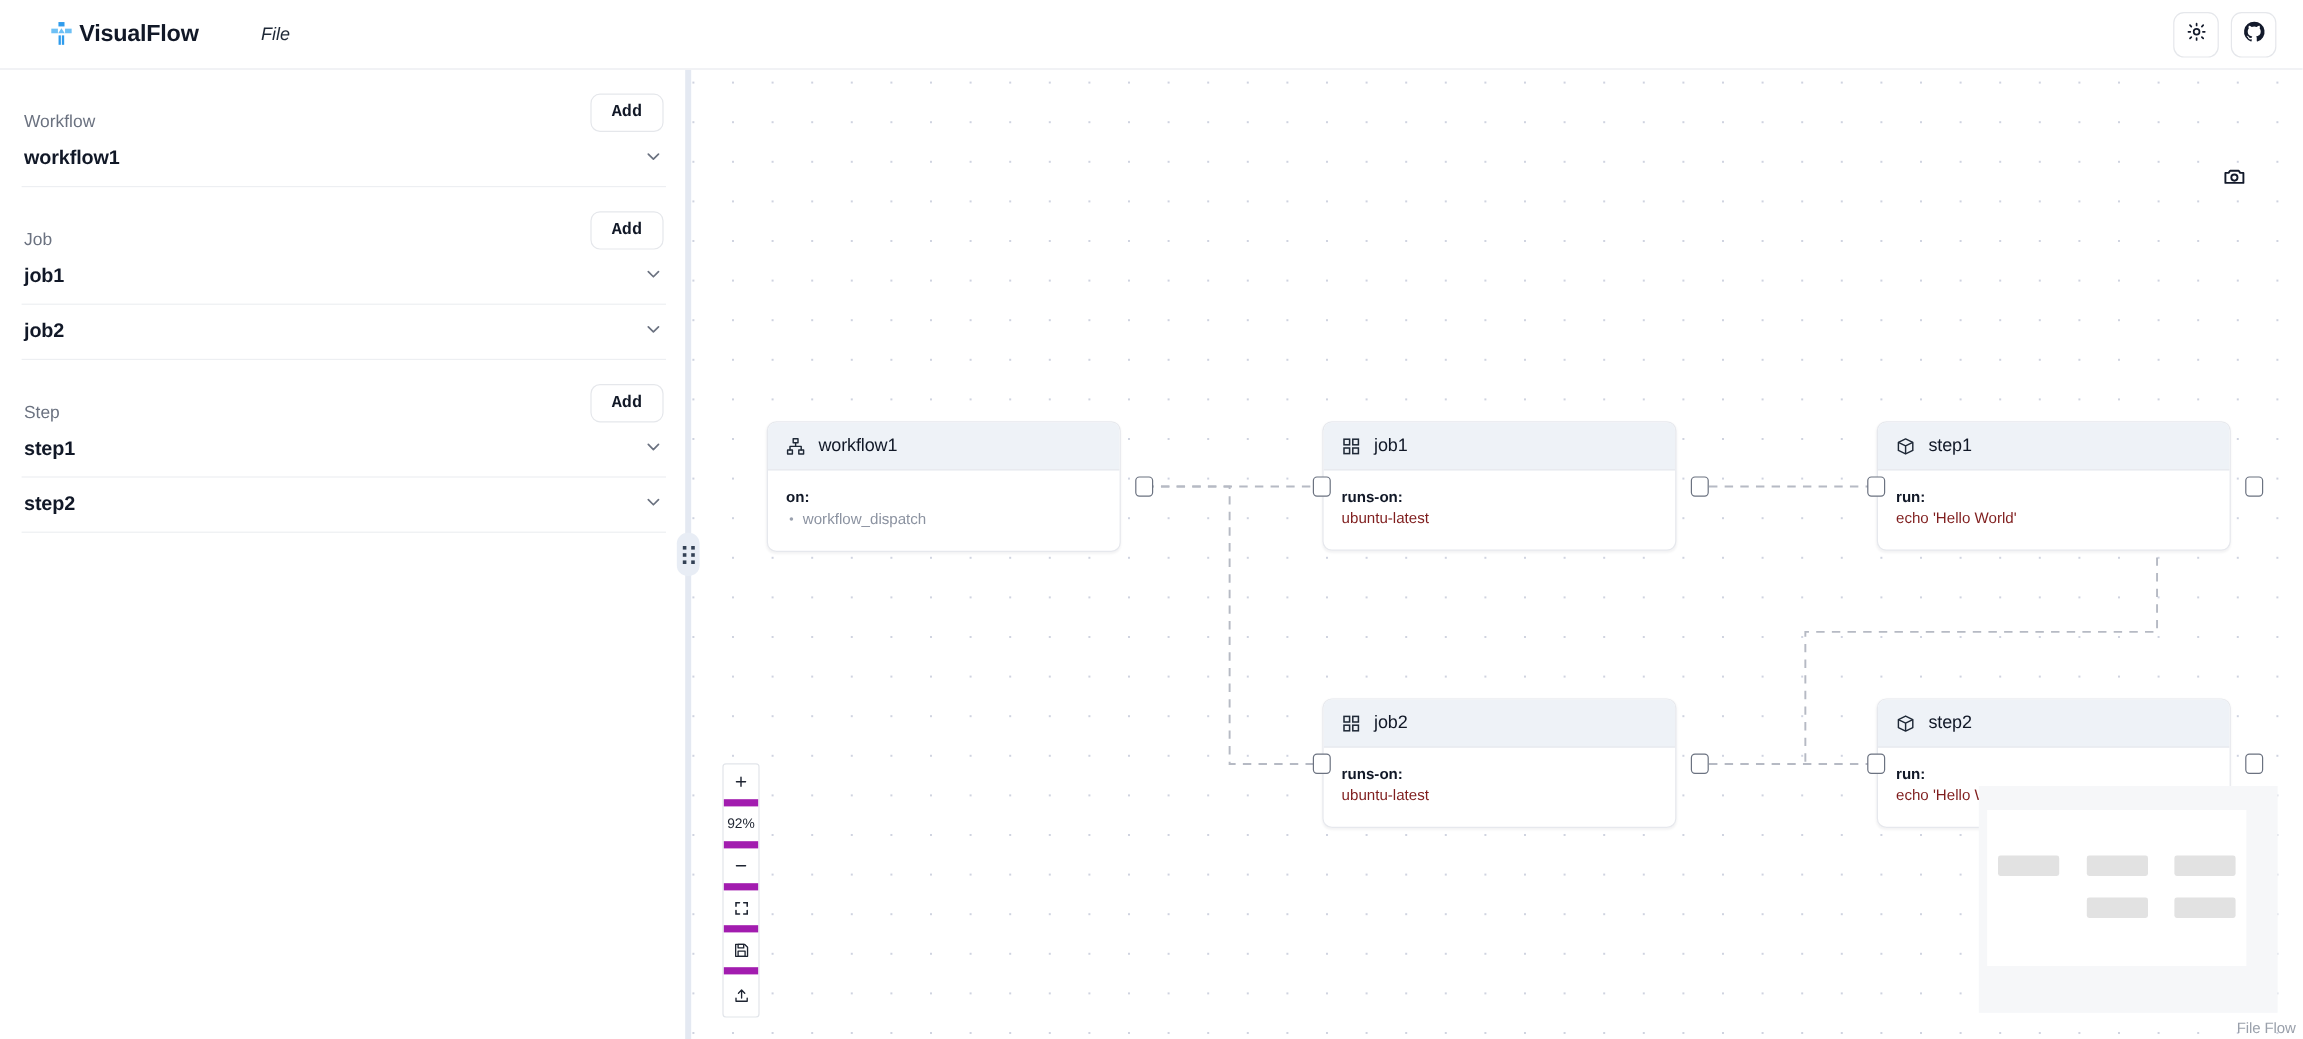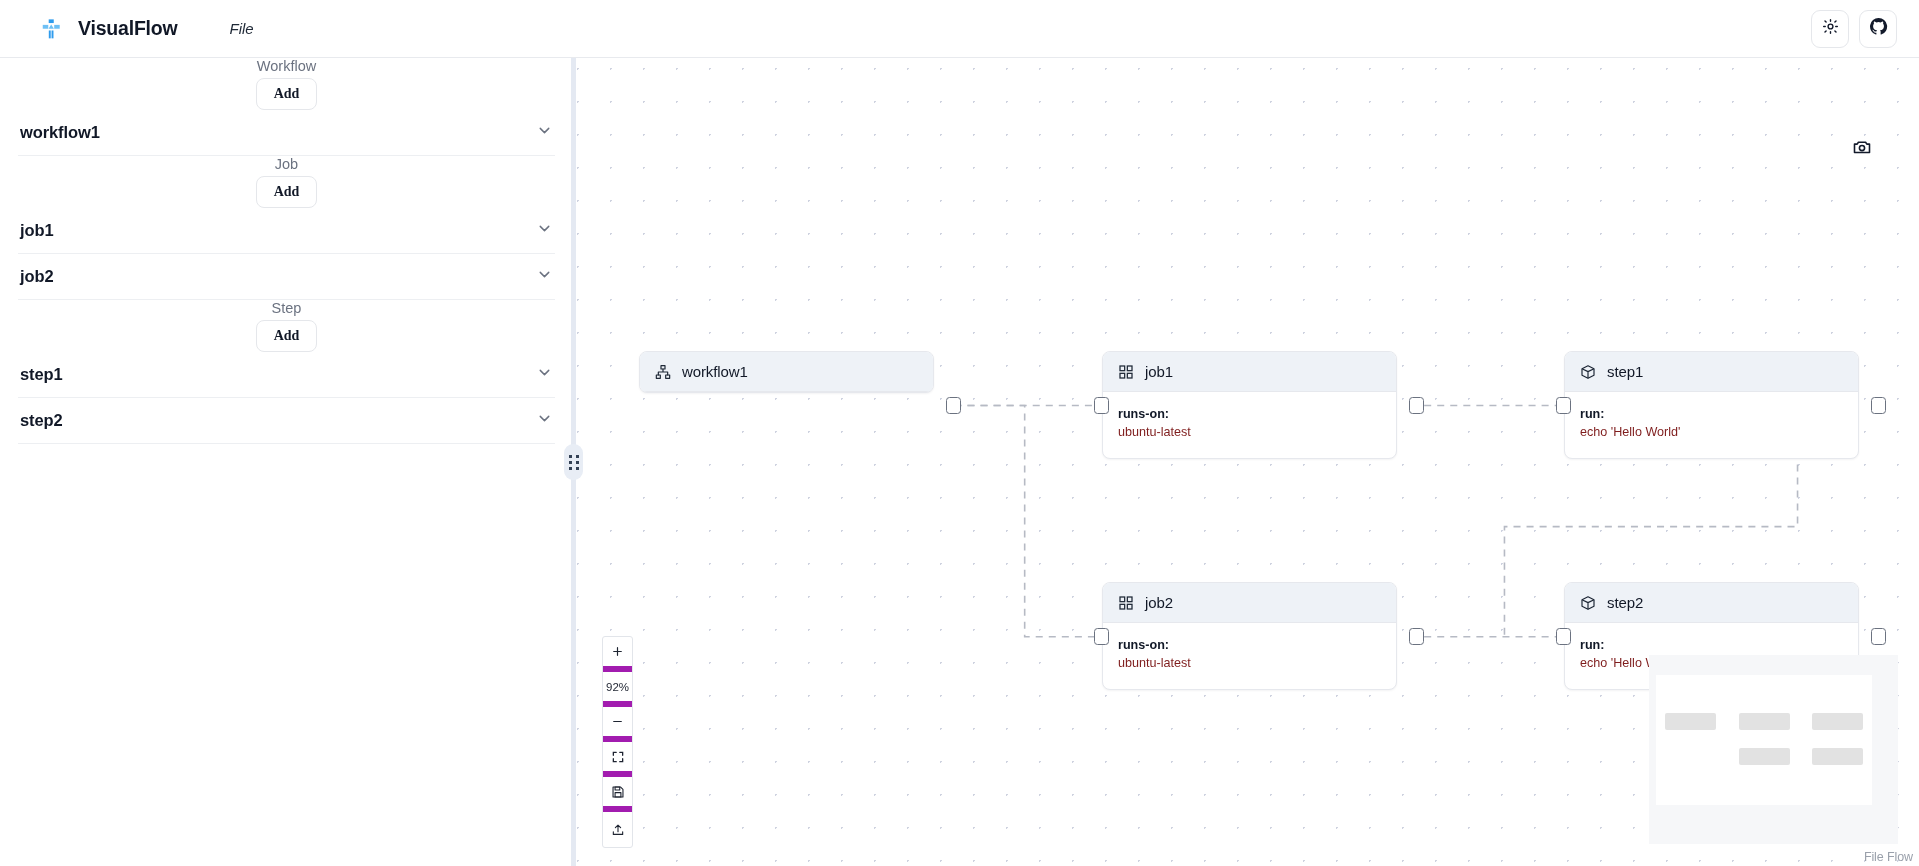--- a/index.html
+++ b/index.html
@@ -13,21 +13,21 @@
   #app { position: relative; width: 1919px; height: 866px; display: flex; flex-direction: column; }
 
   
   .topbar {
     height: 58px; flex: 0 0 58px;
     display: flex; align-items: center;
     border-bottom: 1px solid #e8eaee;
     background: #fff; padding: 0 22px 0 40px;
     position: relative; z-index: 40;
   }
-  .brand { display: flex; align-items: flex-end; gap: 16px; }
+  .brand { display: flex; align-items: flex-start; gap: 4px; }
   .brand-logo { width: 22px; height: 22px; display: block; }
   .brand-name { font-size: 19.5px; font-weight: 700; letter-spacing: -0.2px; color: #111827; }
   .menu { display: flex; margin-left: 42px; font-style: italic; }
   .menu-item {
     font-size: 15px; color: #1f2937; padding: 6px 10px;
     border-radius: 6px; cursor: default;
   }
   .topbar-right { margin-left: auto; display: flex; align-items: center; gap: 10px; }
   .icon-btn {
     width: 38px; height: 38px; border: 1px solid #e5e7eb; border-radius: 9px;
@@ -38,29 +38,29 @@
   
   .body { flex: 1 1 auto; display: flex; position: relative; min-height: 0; }
 
   
   .sidebar {
     width: 573px; flex: 0 0 573px;
     background: #fff; padding: 0 18px;
     overflow: hidden; position: relative;
   }
   .section-head {
-    display: flex; align-items: center; justify-content: space-between;
-    height: 52px; padding: 0 2px; flex-direction: column;
+    display: flex; align-items: flex-end; justify-content: space-between;
+    height: 52px; padding: 0 2px;
   }
   .section-label { font-size: 14.5px; color: #6b7280; }
   .add-btn {
     font-size: 14px; font-weight: 700; color: #111827;
     border: 1px solid #e5e7eb; background: #fff;
     border-radius: 8px; padding: 7px 17px; cursor: default;
-    font-family: Liberation Serif, serif;
+    font-family: Liberation Mono, monospace;
   }
   .row {
     display: flex; align-items: center; justify-content: space-between;
     height: 46px; padding: 0 2px;
     border-bottom: 1px solid #edeff2; cursor: default;
   }
   .row-label { font-size: 16.5px; font-weight: 700; color: #111827; letter-spacing: -0.1px; }
   .chev { width: 17px; height: 17px; color: #6b7280; }
 
   
@@ -301,20 +301,26 @@
           <span class="node-ico">
             <svg viewBox="0 0 24 24" fill="none" stroke="#1f2937" stroke-width="1.8" stroke-linecap="round" stroke-linejoin="round">
               <rect x="9" y="2.5" width="6" height="5"></rect>
                 <rect x="2" y="16.5" width="6" height="5"></rect>
                 <rect x="16" y="16.5" width="6" height="5"></rect>
               <path d="M12 7.5v4.5M5 16.5V12h14v4.5"></path>
             </svg>
           </span>
           <span class="node-title">workflow1</span>
         </div>
+        <div class="node-body">
+          <div class="kv-key">on:</div>
+          <ul class="kv-list">
+            <li>workflow_dispatch</li>
+          </ul>
+        </div>
       </div>
       <div class="handle" style="left:373px; top:339px;"></div>
 
       <div class="node" style="left:529px; top:293px; width:295px;">
         <div class="node-head">
           <span class="node-ico">
             <svg viewBox="0 0 24 24" fill="none" stroke="#1f2937" stroke-width="1.9">
               <rect x="3" y="3" width="7" height="7"></rect>
                 <rect x="14" y="3" width="7" height="7"></rect>
               <rect x="3" y="14" width="7" height="7"></rect>

